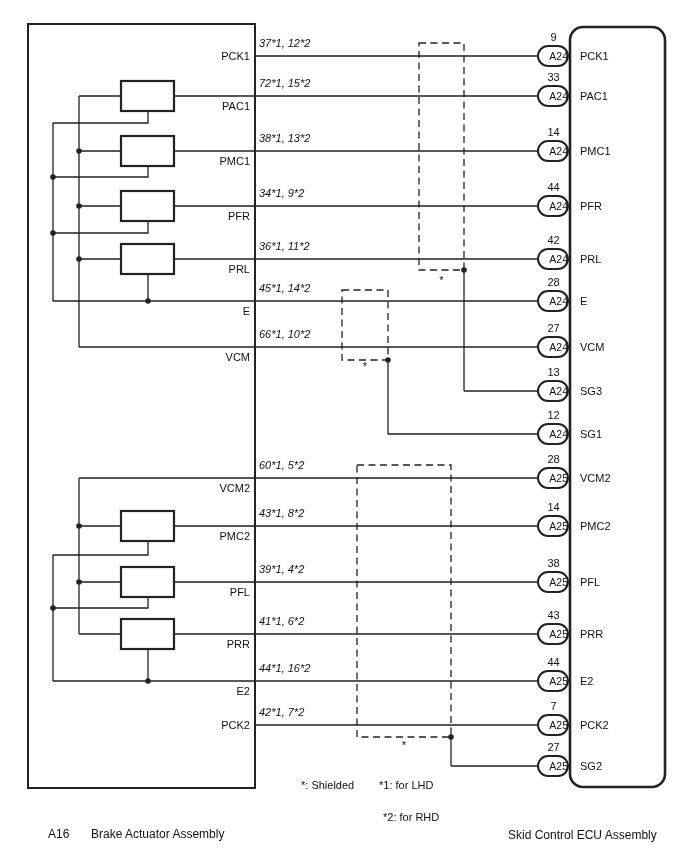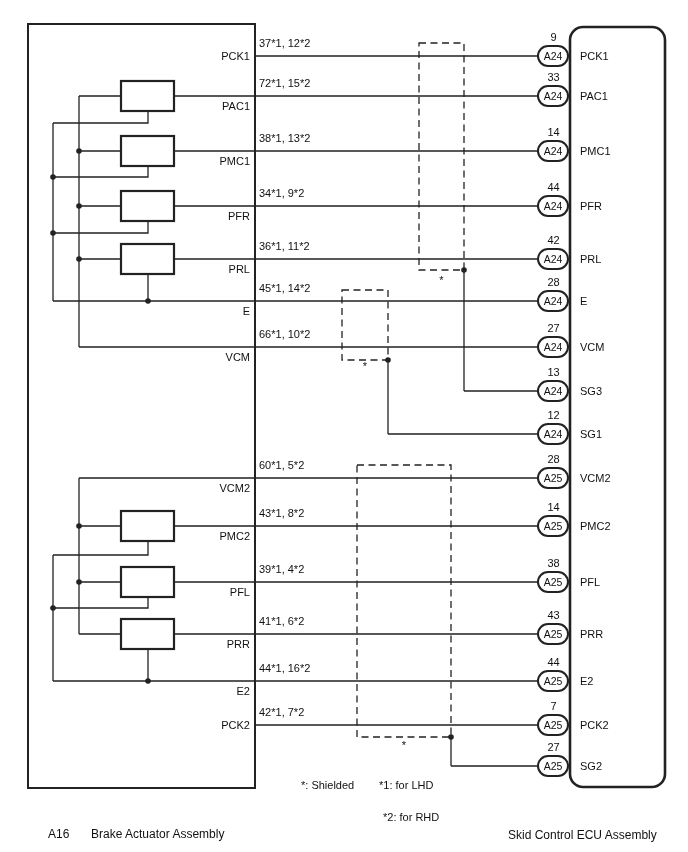--- a/index.html
+++ b/index.html
@@ -1,23 +1,23 @@
 <!DOCTYPE html>
 <html><head>
 <meta charset="utf-8">
 <style>
   html,body{margin:0;padding:0;background:#ffffff;}
   .stage{position:relative;width:688px;height:852px;background:#fff;overflow:hidden;
          font-family:"Liberation Sans",sans-serif;color:#111;}
   .stage svg{position:absolute;left:0;top:0;}
   .lbl{position:absolute;font:11px/12px "Liberation Sans",sans-serif;color:#111;white-space:nowrap;}
   .lbl-left{left:130px;width:120px;text-align:right;}
-  .lbl-wire{left:259px;}
+  .lbl-wire{left:259px;font-style:italic;}
   .lbl-pin{left:526px;width:55px;text-align:center;}
-  .lbl-conn{left:538px;width:30px;height:20px;line-height:20px;text-align:center;font-size:10.5px;}
+  .lbl-conn{left:538px;width:30px;height:20px;line-height:20px;text-align:right;font-size:10.5px;}
   .lbl-ecu{left:580px;}
   .star{position:absolute;font:11px/12px "Liberation Sans",sans-serif;color:#111;text-align:center;}
   .caption{position:absolute;font:12px/13px "Liberation Sans",sans-serif;color:#111;white-space:nowrap;margin-top:36px;}
 </style>
 </head>
 <body>
 
 <div class="stage">
 
   <svg width="688" height="852" viewBox="0 0 688 852">

